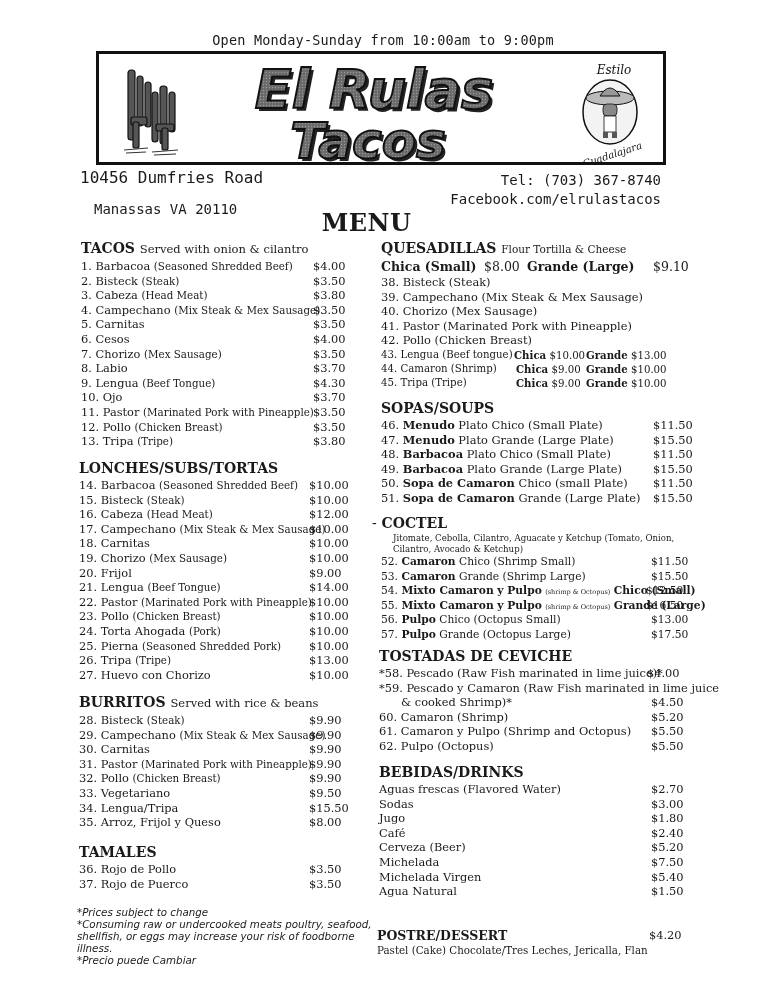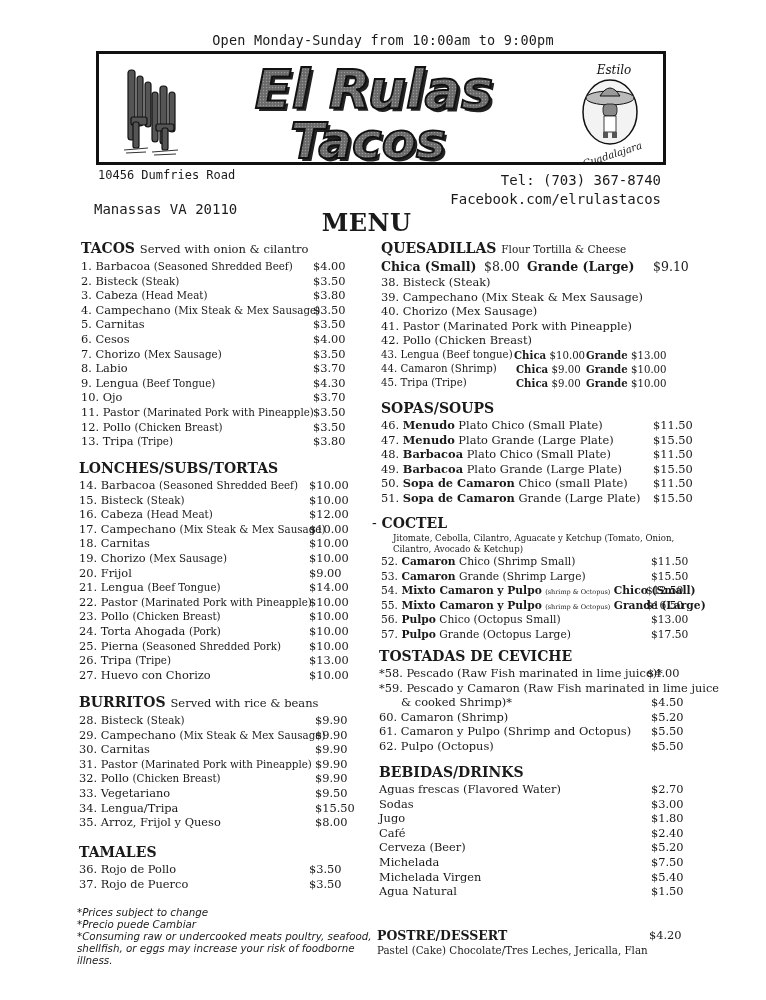--- a/index.html
+++ b/index.html
@@ -14,21 +14,21 @@
     
     #hours { left: 0; width: 766px; top: 32px; text-align: center; font-size: 13.5px; letter-spacing: 0.2px; }
     #banner {
       left: 96px; top: 51px; width: 570px; height: 114px;
       border: 3px solid #111; box-sizing: border-box; background: #fff;
     }
     #cactus { left: 118px; top: 62px; width: 68px; height: 95px; }
     #logo-svg { left: 196px; top: 56px; width: 350px; height: 108px; }
     #badge { left: 572px; top: 58px; width: 80px; height: 104px; }
 
-    #addr1 { left: 98px; top: 168px; font-size: 12px; }
+    #addr1 { left: 80px; top: 168px; font-size: 16px; }
     #addr2 { left: 94px; top: 201px; font-size: 14px; }
     #tel { right: 105px; top: 172px; font-size: 14px; }
     #fb { right: 105px; top: 191px; font-size: 14px; text-align: right; }
 
     #menu-title { left: 0; width: 733px; top: 208px; text-align: center; font-size: 24px; font-weight: bold; font-family: "DejaVu Serif", "Liberation Serif", serif; letter-spacing: 0.5px;}
 
     
     .section { position: absolute; }
     .sec-title { font-size: 14px; font-weight: bold; line-height: 17px; margin-bottom: 1px; }
     .sec-sub { font-weight: normal; font-size: 11.5px; }
@@ -37,21 +37,21 @@
     .row .desc { font-size: 10.3px; }
     .row .price { position: absolute; }
     .b { font-weight: bold; }
     .tiny { font-size: 6.5px; }
 
     #tacos { left: 81px; top: 240px; width: 280px; }
     #tacos .price { left: 232px; }
     #lonches { left: 79px; top: 460px; width: 290px; }
     #lonches .price { left: 230px; }
     #burritos { left: 79px; top: 694px; width: 290px; }
-    #burritos .price { left: 236px; }
+    #burritos .price { left: 230px; }
     #tamales { left: 79px; top: 844px; width: 290px; }
     #tamales .price { left: 230px; }
 
     #notes { left: 77px; top: 906px; width: 300px; font-size: 10.3px; font-style: italic; line-height: 12px; font-family: "DejaVu Sans", "Liberation Sans", sans-serif; }
 
     #quesadillas { left: 381px; top: 240px; width: 320px; }
     #quesadillas .size-row { font-size: 12.5px; line-height: 15px; height: 16px; font-weight: bold; position: relative; }
     #quesadillas .size-row span { position: absolute; }
     #quesadillas .small-row { font-size: 10.2px; line-height: 14px; height: 14px; }
 
@@ -306,22 +306,22 @@
       </div>
       <div class="row">
         <span class="name"><span>37.</span> <span>Rojo de Puerco</span></span>
         <span class="price">$3.50</span>
       </div>
     </div>
 </div>
 
 <div id="notes" class="abs">
   <div>*Prices subject to change</div>
+  <div>*Consuming raw or undercooked meats poultry, seafood, shellfish, or eggs may increase your risk of foodborne illness.</div>
   <div>*Precio puede Cambiar</div>
-  <div>*Consuming raw or undercooked meats poultry, seafood, shellfish, or eggs may increase your risk of foodborne illness.</div>
 </div>
 
 <div id="quesadillas" class="section">
   <div class="sec-title">
     <span>QUESADILLAS</span>
     <span class="sec-sub" style="font-size:10.5px">Flour Tortilla &amp; Cheese</span>
   </div>
   <div class="size-row">
     <span style="left:0">Chica (Small)</span>
     <span style="left:103px;font-weight:normal">$8.00</span>

